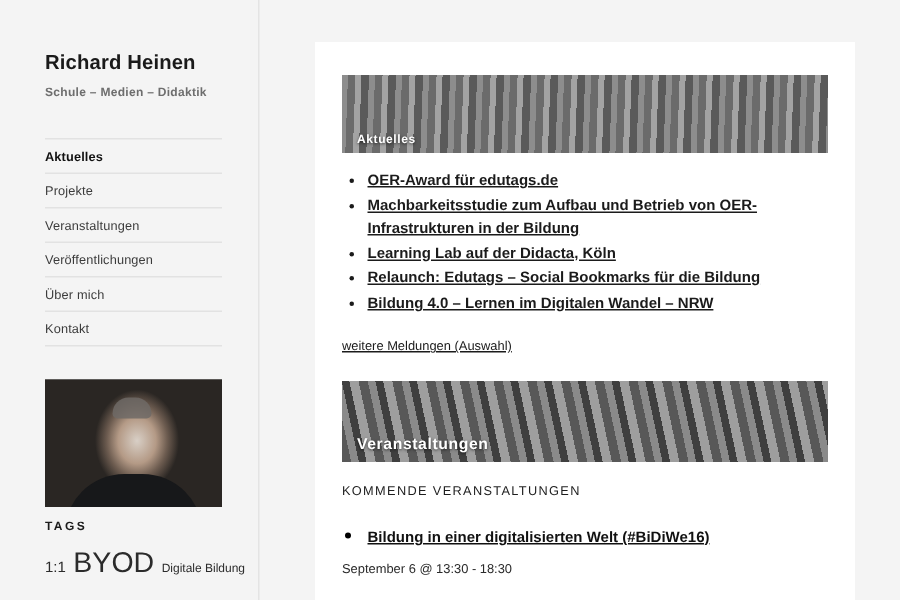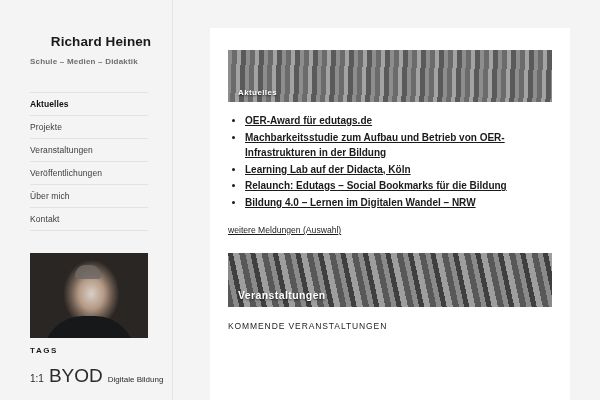--- a/index.html
+++ b/index.html
@@ -28,21 +28,20 @@
     padding: 34px 0 0 30px;
     position: relative;
   }
   .site-title {
     font-size: 13.5px;
     font-weight: bold;
     color: #1a1a1a;
     letter-spacing: 0.1px;
     line-height: 1.2;
     margin: 0 0 7px 0;
-    text-align: center;
   }
   .site-tagline {
     font-size: 8px;
     color: #6e6e6e;
     letter-spacing: 0.2px;
     margin: 0;
     font-weight: bold;
   }
   .nav {
     margin-top: 26px;
@@ -258,16 +257,22 @@
       </ul>
 
       <div class="more-link">weitere Meldungen (Auswahl)</div>
 
       <div class="banner b2">
         <div class="banner-label">Veranstaltungen</div>
       </div>
 
       <div class="section-head">KOMMENDE VERANSTALTUNGEN</div>
 
+      <ul class="events">
+        <li>
+          <div class="event-title">Bildung in einer digitalisierten Welt (#BiDiWe16)</div>
+          <div class="event-date">September 6 @ 13:30 - 18:30</div>
+        </li>
+      </ul>
 
     </div>
   </div>
 </div>
 
 </body></html>

